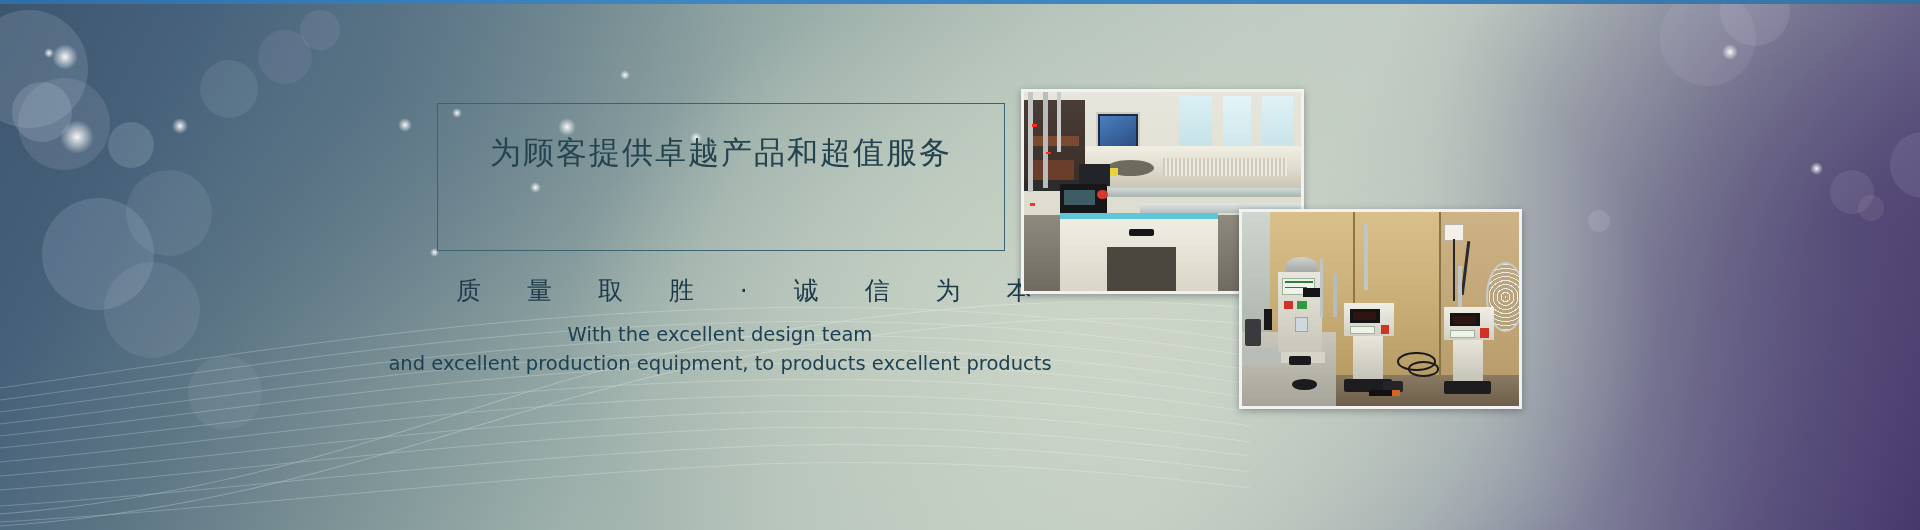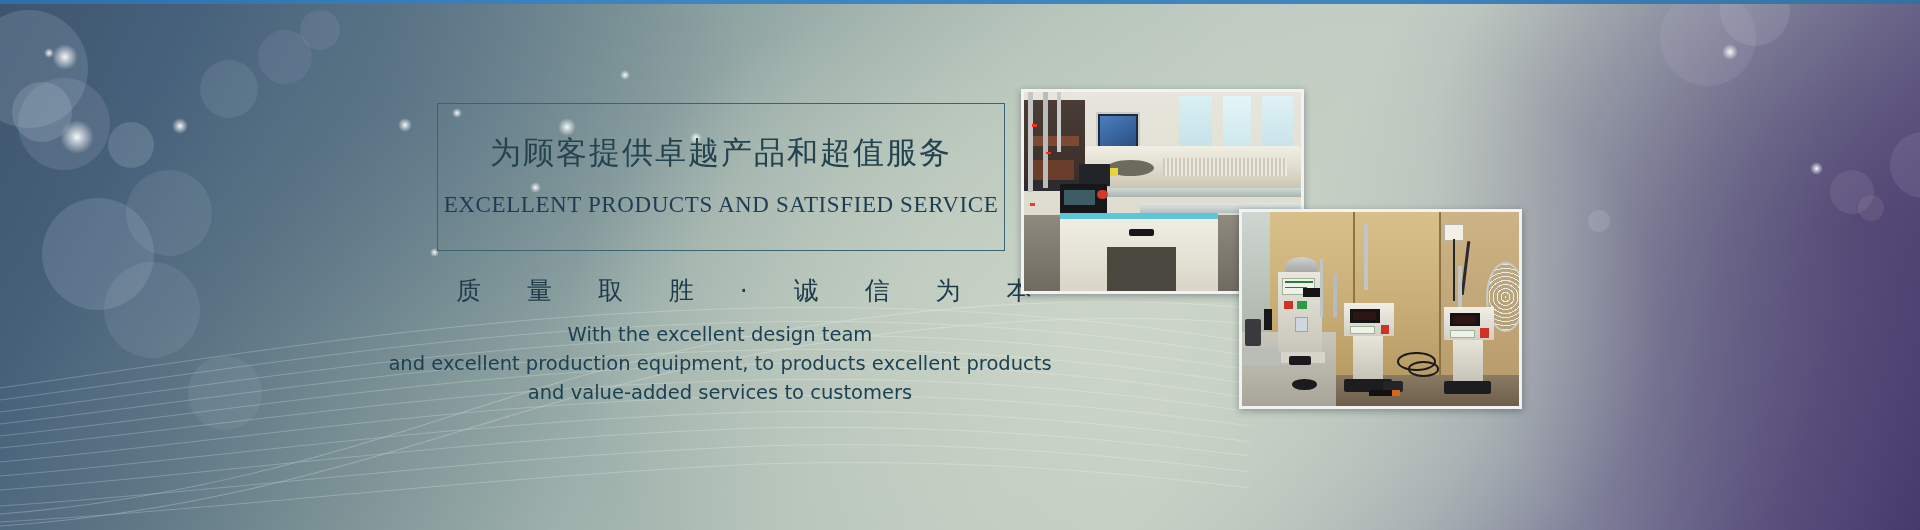--- a/index.html
+++ b/index.html
@@ -302,29 +302,27 @@
       <path d="M0,256 C180,244 330,202 470,158 C600,118 720,84 900,62 C1040,46 1160,46 1250,54"></path>
     </g>
   </svg>
 
   <div class="bg-topline"></div>
 
   <div class="content">
 
     <div class="title-box">
       <div class="title-cn">为顾客提供卓越产品和超值服务</div>
-      <div class="title-en">EXCELLENT PRODUCTS AND SATISFIED SERVICE</div>
     </div>
 
     <div class="slogan">质 量 取 胜 · 诚 信 为 本</div>
 
     <div class="para">
       <div>With the excellent design team</div>
       <div>and excellent production equipment, to products excellent products</div>
-      <div>and value-added services to customers</div>
     </div>
 
   </div>
 
   <div class="photo photo-1">
     <div class="ph-inner">
       <div class="pp p1-wall"></div>
       <div class="pp p1-floor"></div>
       <div class="pp p1-win-a"></div>
       <div class="pp p1-win-b"></div>

